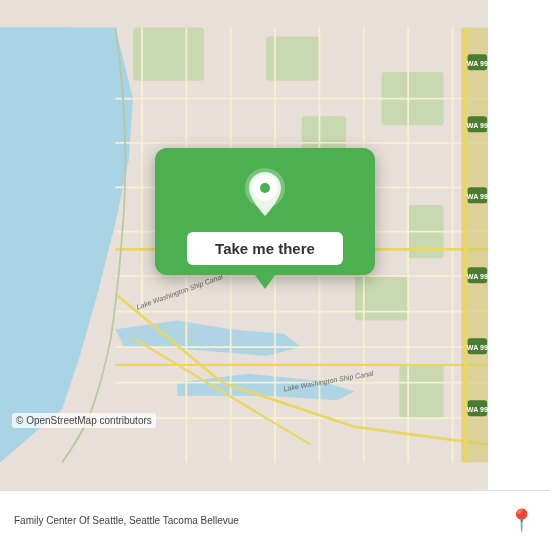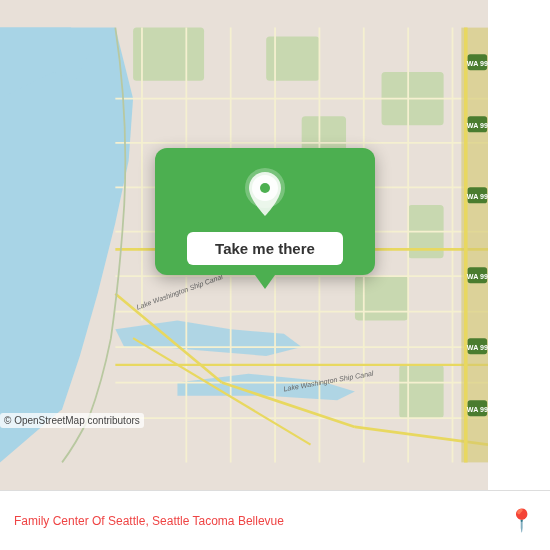--- a/index.html
+++ b/index.html
@@ -84,32 +84,32 @@
       border-top: 1px solid #ddd;
       display: flex;
       align-items: center;
       padding: 0 14px;
       gap: 10px;
     }
 
     #attribution {
       position: absolute;
       bottom: 62px;
-      left: 0;
+      left: 12px;
       font-size: 10px;
       color: #444;
       background: rgba(255,255,255,0.75);
       padding: 2px 4px;
       border-radius: 3px;
     }
 
     #place-name {
-      font-size: 12px;
+      font-size: 10px;
       font-weight: 500;
-      color: #ef4444;
+      color: #404040;
       flex: 1;
     }
 
     #moovit-logo {
       display: flex;
       align-items: center;
       gap: 4px;
       font-size: 18px;
       font-weight: 700;
       color: #333;

